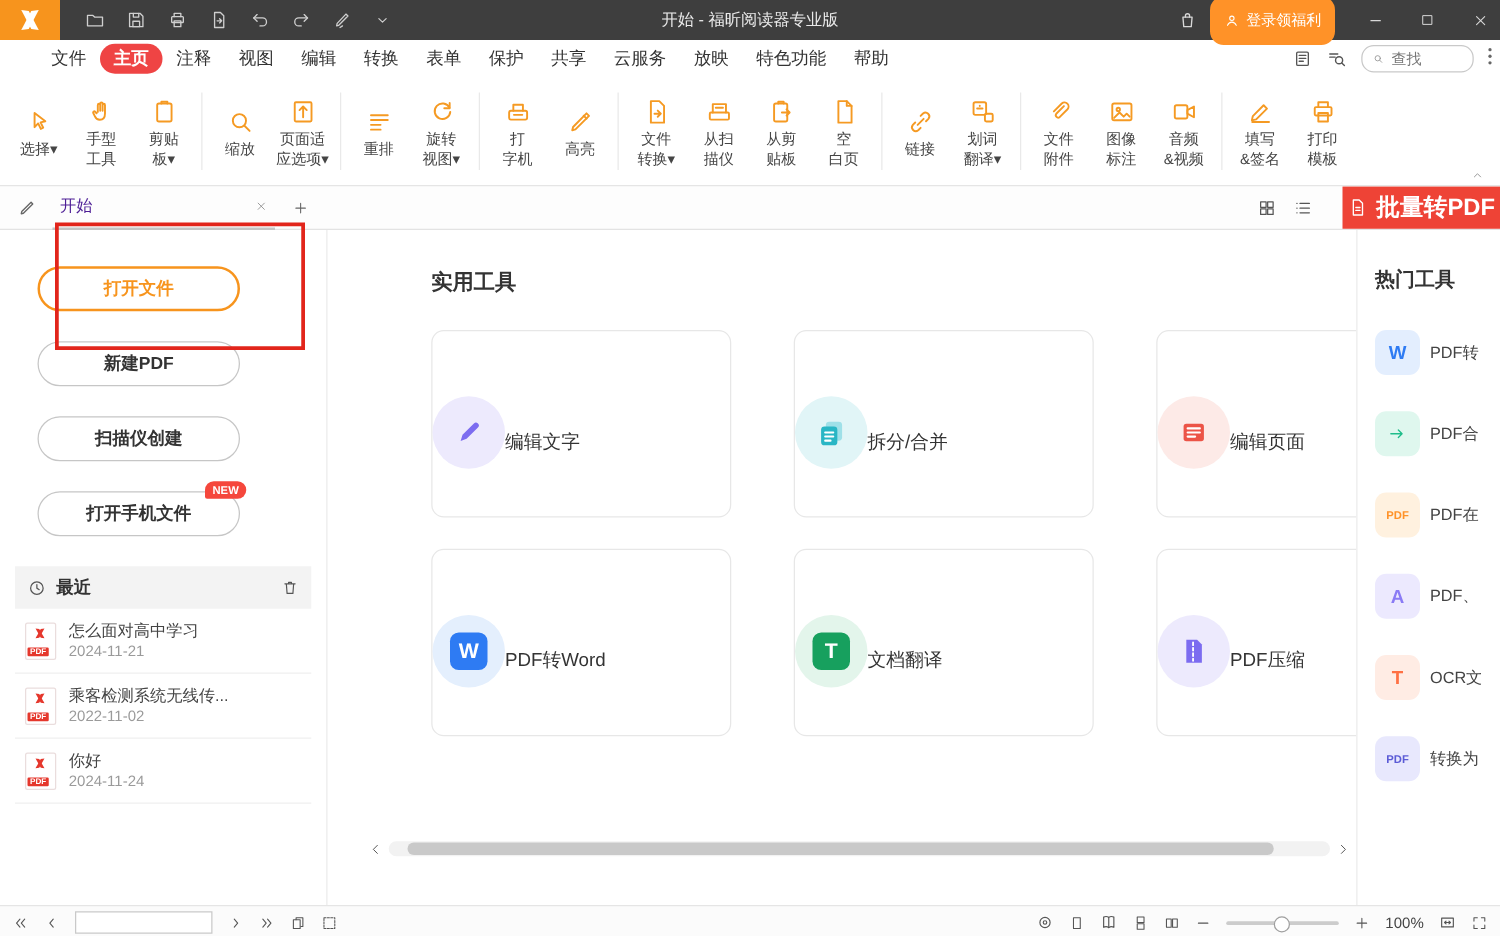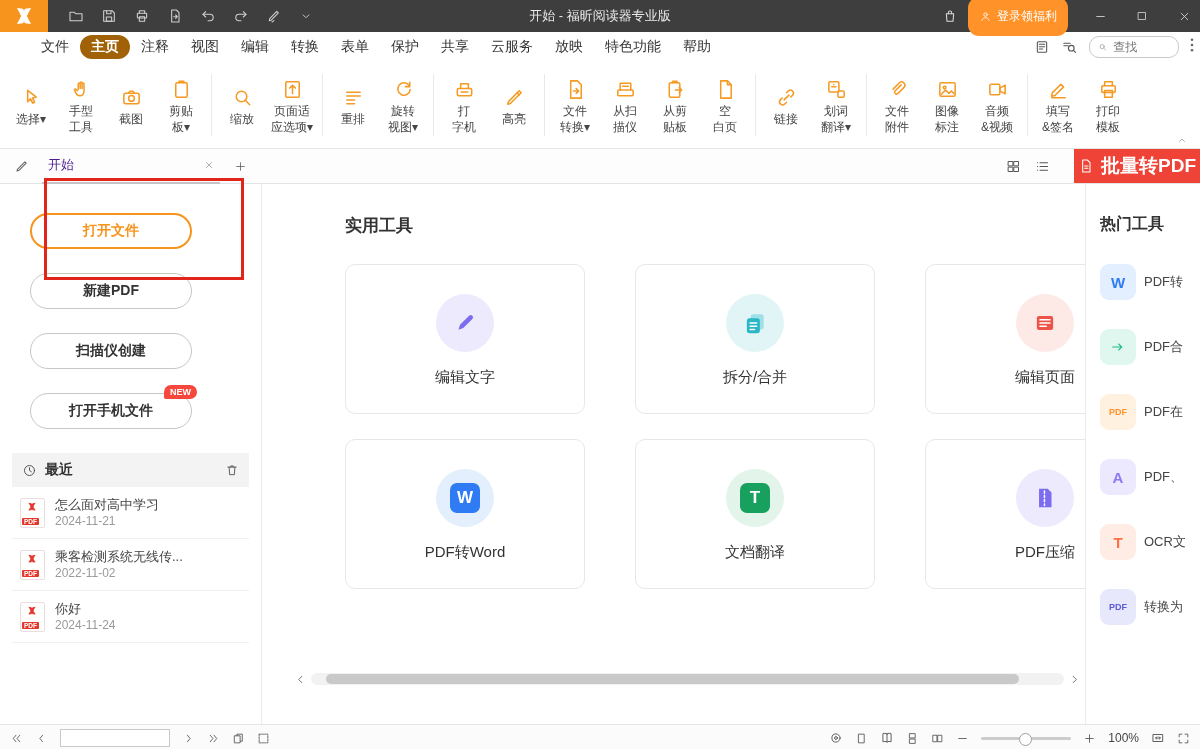--- a/index.html
+++ b/index.html
@@ -12,21 +12,21 @@
   .logo{width:48px;height:32px;background:#f7941d;display:flex;align-items:center;justify-content:center;flex:none;}
   .tb-icons{display:flex;align-items:center;gap:17px;margin-left:20px;color:#cfcfcf;}
   .tb-title{position:absolute;left:50%;transform:translateX(-50%);font-size:13px;color:#eaeaea;white-space:nowrap;}
   .tb-right{margin-left:auto;display:flex;align-items:center;gap:10px;}
   .login{height:39px;background:#ff9228;border-radius:11px;color:#fff;font-size:12px;display:flex;align-items:center;gap:5px;padding:0 11px;margin-right:6px;}
   .winbtn{width:32px;height:32px;display:flex;align-items:center;justify-content:center;color:#d8d8d8;}
 
   
   .menubar{height:30px;display:flex;align-items:center;padding-left:30px;background:#fff;}
   .mi{font-size:14px;color:#333;padding:3px 11px;border-radius:14px;white-space:nowrap;}
-  .mi.active{background:#a16207;color:#fff;font-weight:bold;}
+  .mi.active{background:#ef4444;color:#fff;font-weight:bold;}
   .mb-right{margin-left:auto;display:flex;align-items:center;gap:11px;padding-right:6px;color:#555;}
   .search{width:72px;height:20px;border:1px solid #c9c9c9;border-radius:10px;display:flex;align-items:center;gap:4px;padding:0 8px;color:#888;}
   .search input{border:none;outline:none;width:100%;font-size:12px;color:#666;background:transparent;font-family:inherit;}
 
   
   .ribbon{height:86px;border-bottom:1px solid #e5e5e5;display:flex;align-items:center;padding:0 6px;position:relative;background:#fff;}
   .rb{min-width:46px;padding:0 2px;height:80px;display:flex;flex-direction:column;align-items:center;justify-content:center;gap:3px;}
   .rbi{height:26px;display:flex;align-items:center;color:#f59a23;}
   .rbl{font-size:12px;line-height:13px;color:#454545;white-space:nowrap;}
   .rbl:empty{display:none;}
@@ -51,21 +51,21 @@
   .rfile{margin:0 12px;padding:9px 8px;display:flex;gap:10px;border-bottom:1px solid #f0f0f0;align-items:center;}
   .pdficon{width:23px;height:28px;border:1px solid #eadddd;border-radius:2px;position:relative;background:#fff;flex:none;}
   .pdficon svg{position:absolute;top:2px;left:5px;}
   .pdftag{position:absolute;left:1px;bottom:2px;background:#e5372c;color:#fff;font-size:6.5px;font-weight:bold;padding:0 2px;border-radius:1px;font-style:normal;}
   .rtitle{font-size:13px;color:#444;line-height:17px;white-space:nowrap;overflow:hidden;}
   .rdate{font-size:12px;color:#9a9a9a;line-height:16px;}
 
   .main{flex:1;padding:30px 0 0 83px;position:relative;overflow:hidden;}
   .sec-title{font-size:17px;font-weight:bold;color:#333;}
   .grid{margin-top:27px;display:grid;grid-template-columns:repeat(3,240px);grid-auto-rows:150px;column-gap:50px;row-gap:25px;width:900px;}
-  .card{border:1px solid #e7e7e7;border-radius:10px;display:flex;flex-direction:column;align-items:center;padding-top:29px;box-sizing:border-box;background:#fff;}
+  .card{border:1px solid #e7e7e7;border-radius:10px;display:flex;align-items:center;padding-top:29px;box-sizing:border-box;background:#fff;}
   .cicon{width:58px;height:58px;border-radius:50%;display:flex;align-items:center;justify-content:center;margin-bottom:16px;}
   .ci0{background:#edeafd;} .ci1{background:#e1f5f7;} .ci2{background:#fdeae7;}
   .ci3{background:#e4effd;} .ci4{background:#e3f5eb;} .ci5{background:#edeafd;}
   .clabel{font-size:15px;color:#333;}
   .tile{width:30px;height:30px;border-radius:7px;color:#fff;font-weight:bold;font-size:17px;display:flex;align-items:center;justify-content:center;}
   .t-blue{background:#2e7bf3;} .t-green{background:#17a05e;}
 
   .hscroll{position:absolute;left:33px;right:120px;bottom:38px;height:14px;display:flex;align-items:center;gap:5px;color:#444;}
   .htrack{flex:1;height:12px;background:#f2f2f2;border-radius:6px;position:relative;}
   .hthumb{position:absolute;left:2%;top:1px;height:10px;width:92%;background:#c9c9c9;border-radius:5px;}
@@ -243,31 +243,20 @@
           <svg class="s" width="23" height="23" viewBox="0 0 24 24">
             <path d="M8.6 12V6.4c0-1.5 2-1.5 2 0V11M10.6 11V5.2c0-1.5 2-1.5 2 0V11M12.6 11V6.4c0-1.5 2-1.5 2 0v7c0 3.2-1.6 5.2-4.3 5.2-2.1 0-3.3-1-4.1-2.9l-1.4-2.8c-.5-1 .8-1.8 1.6-1l1.2 1.3"></path>
           </svg>
         </span>
       <span class="rbl">手型</span>
       <span class="rbl">工具</span>
     </div>
     <div class="rb">
       <span class="rbi">
           <svg class="s" width="23" height="23" viewBox="0 0 24 24">
-            <rect x="4" y="7.5" width="16" height="11" rx="2"></rect>
-            <circle cx="12" cy="13" r="3"></circle>
-            <path d="M9 7.5l1.4-2h3.2L15 7.5"></path>
-          </svg>
-        </span>
-      <span class="rbl">截图</span>
-
-    </div>
-    <div class="rb">
-      <span class="rbi">
-          <svg class="s" width="23" height="23" viewBox="0 0 24 24">
             <rect x="6" y="5" width="12" height="15" rx="1.5"></rect>
             <path d="M9.5 5V3.5h5V5"></path>
           </svg>
         </span>
       <span class="rbl">剪贴</span>
       <span class="rbl">板▾</span>
     </div>
     <div class="rsep"></div>
     <div class="rb">
       <span class="rbi">

